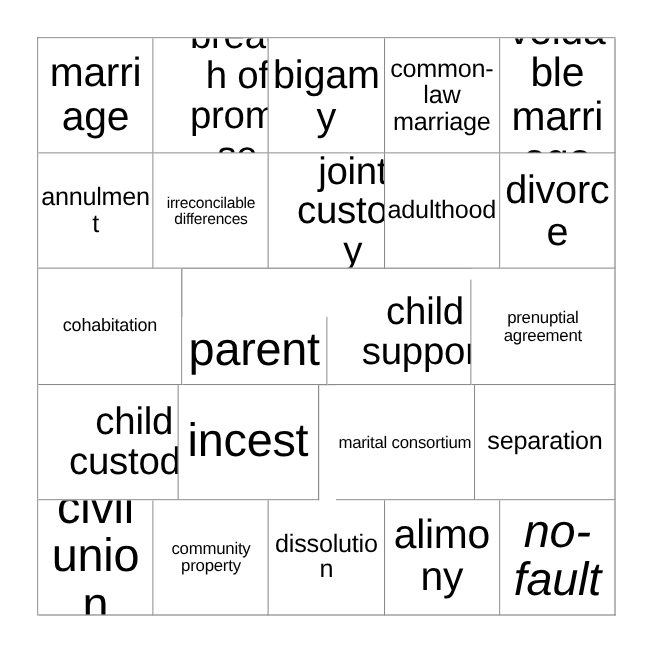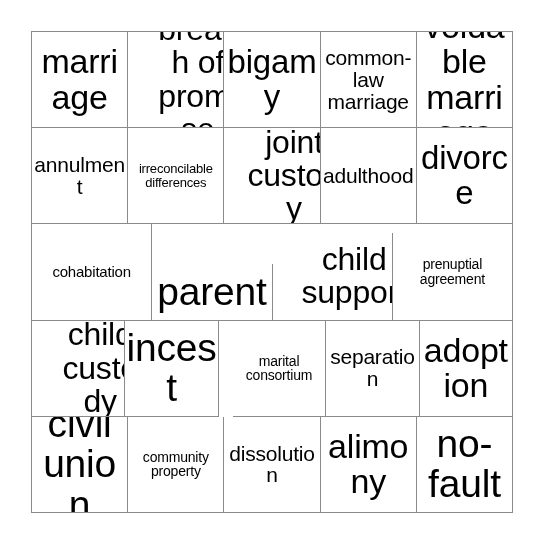--- a/index.html
+++ b/index.html
@@ -124,34 +124,31 @@
       </div>
       <div class="bingo-cell" style="border-right-color: rgb(138, 138, 138); border-bottom-color: rgb(138, 138, 138); justify-content: center;">
         <span class="cell-text fs-xxl">incest</span>
       </div>
       <div class="bingo-cell" style="border-right-color: rgb(138, 138, 138); border-bottom-color: rgb(138, 138, 138); margin-left: 14px;">
         <span class="cell-text fs-xs">marital consortium</span>
       </div>
       <div class="bingo-cell" style="border-right-color: rgb(138, 138, 138); border-bottom-color: rgb(138, 138, 138);">
         <span class="cell-text fs-sm">separation</span>
       </div>
-      <div class="bingo-cell" style="border-right-color: rgb(138, 138, 138); border-bottom-color: rgb(138, 138, 138);">
-        <span class="cell-text fs-md">adoption</span>
-      </div>
     </div>
     <div class="bingo-row">
       <div class="bingo-cell" style="border-right-color: rgb(138, 138, 138); border-bottom-color: rgb(138, 138, 138);">
         <span class="cell-text fs-xxl">civil union</span>
       </div>
       <div class="bingo-cell" style="border-right-color: rgb(138, 138, 138); border-bottom-color: rgb(138, 138, 138);">
         <span class="cell-text fs-xs">community property</span>
       </div>
       <div class="bingo-cell" style="border-right-color: rgb(138, 138, 138); border-bottom-color: rgb(138, 138, 138);">
         <span class="cell-text fs-sm">dissolution</span>
       </div>
       <div class="bingo-cell" style="border-right-color: rgb(138, 138, 138); border-bottom-color: rgb(138, 138, 138);">
         <span class="cell-text fs-md">alimony</span>
       </div>
-      <div class="bingo-cell" style="border-right-color: rgb(138, 138, 138); border-bottom-color: rgb(138, 138, 138);">
+      <div class="bingo-cell" style="border-right-color: rgb(138, 138, 138); border-bottom-color: rgb(138, 138, 138); font-style: italic;">
         <span class="cell-text fs-xxl">no-fault</span>
       </div>
     </div>
   </div>
 
 </body></html>

